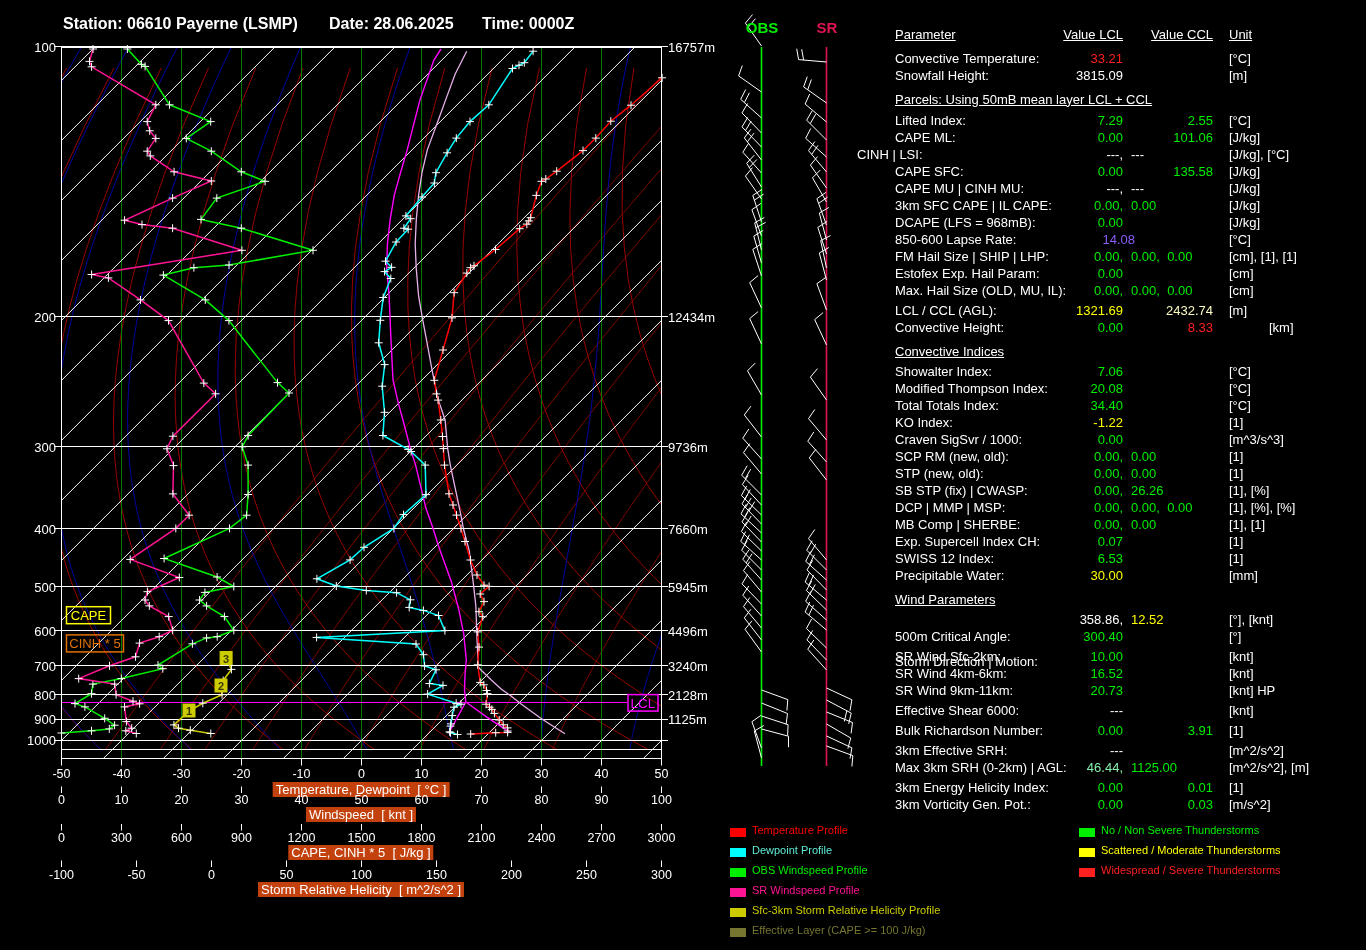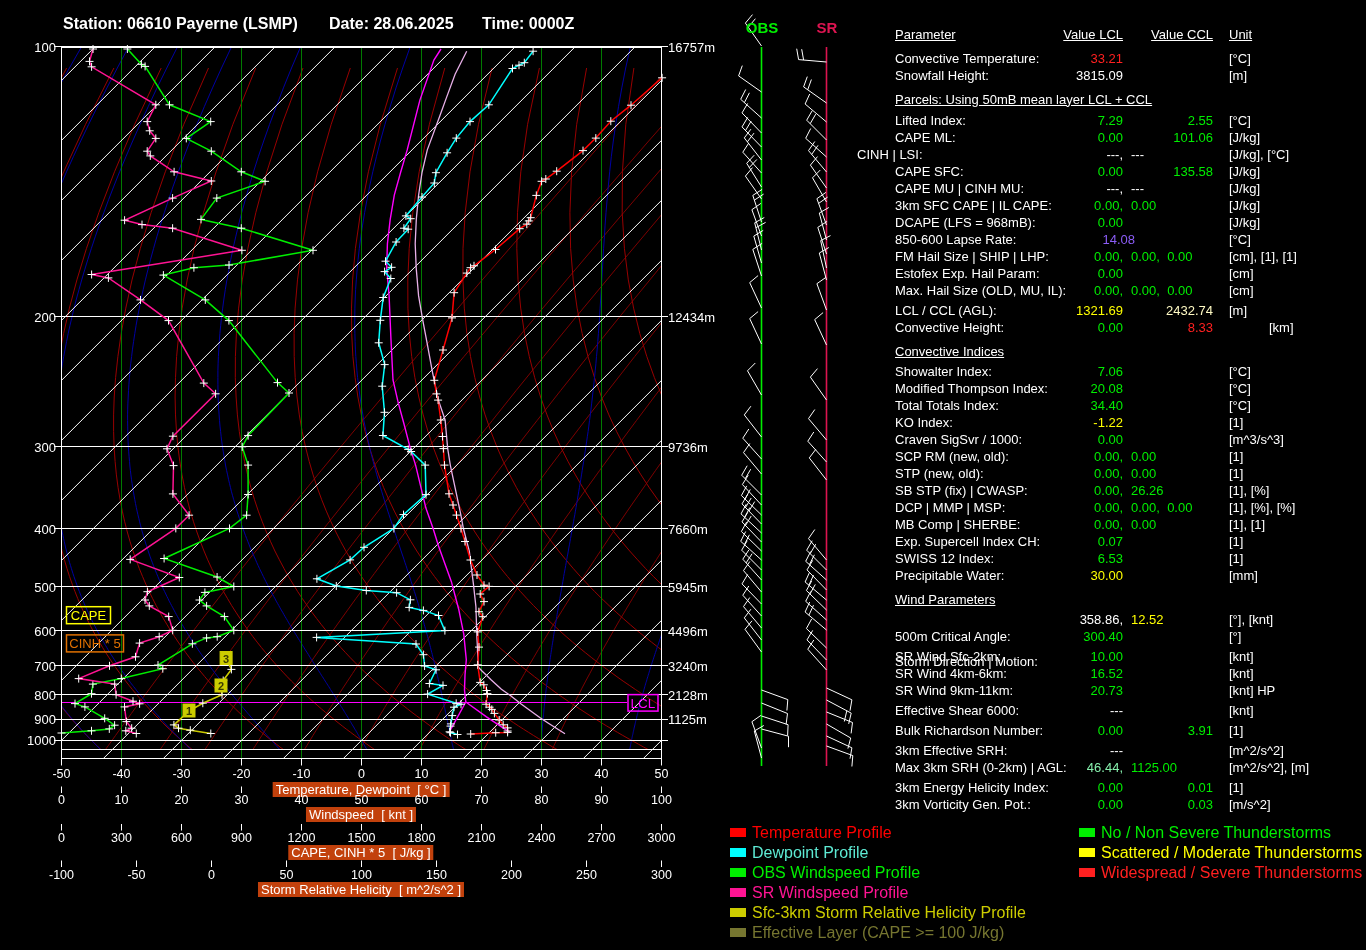--- a/index.html
+++ b/index.html
@@ -12,21 +12,21 @@
   .ticknum{color:#fff;font-size:12.5px;transform:translateX(-50%);}
   .axlabel{color:#fff;font-size:13px;transform:translateX(-50%);background:#c2410c;padding:0 3px;}
   .colhead{font-size:15px;font-weight:bold;transform:translateX(-50%);}
   .tbl-h{color:#fff;font-size:13px;text-decoration:underline;}
   .tbl-l{color:#fff;font-size:13px;}
   .tbl-v1{font-size:13px;text-align:right;width:90px;}
   .tbl-rest{font-size:13px;}
   .tbl-ccl{font-size:13px;text-align:right;width:70px;}
   .tbl-u{color:#fff;font-size:13px;}
   .leg-sw{position:absolute;width:16px;height:9px;}
-  .leg-tx{position:absolute;font-size:16px;}
+  .leg-tx{position:absolute;font-size:11px;}
   svg{position:absolute;left:0;top:0;}
 </style>
 </head>
 <body>
 
 <svg id="chart-svg" width="1366" height="950" viewBox="0 0 1366 950">
     <defs>
       <clipPath id="pc">
         <rect x="61.5" y="47" width="600" height="711.5"></rect>
       </clipPath>

